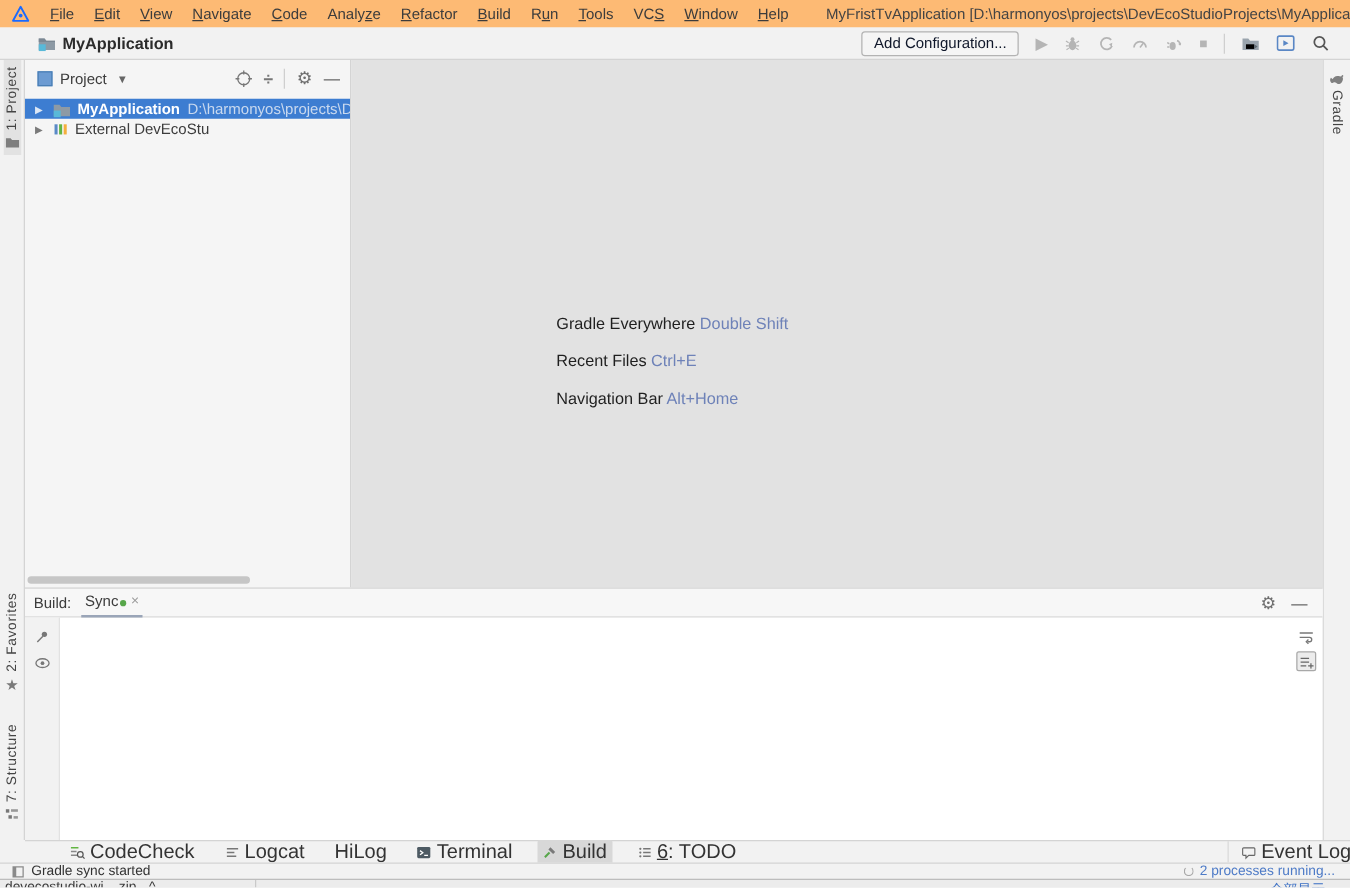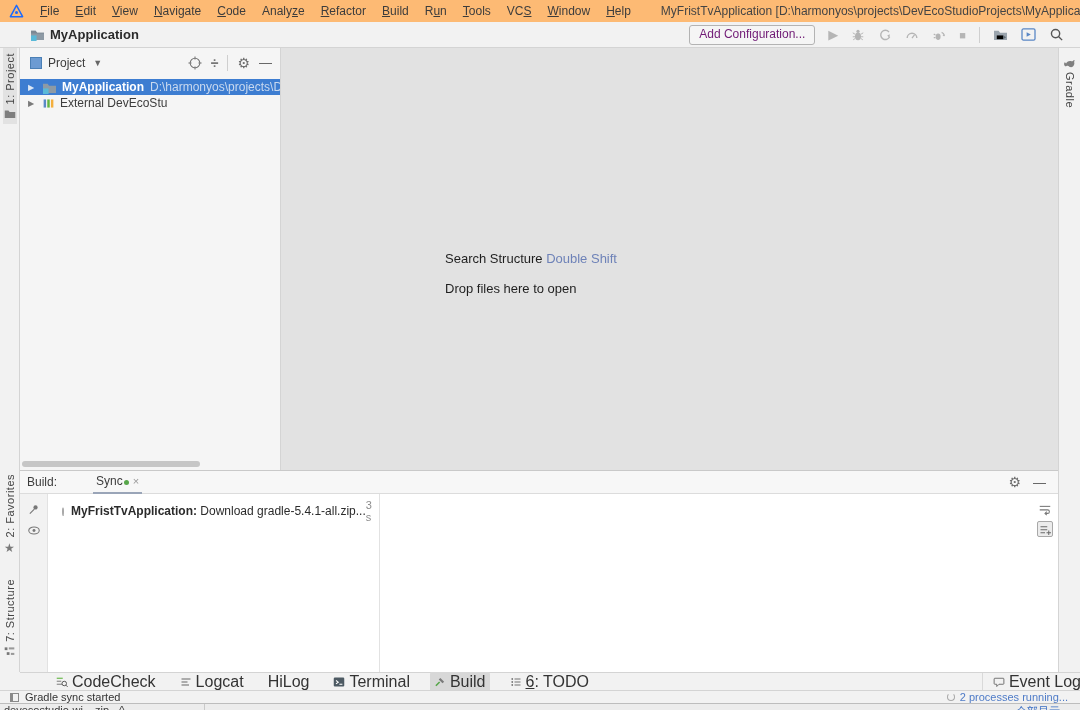--- a/index.html
+++ b/index.html
@@ -18,21 +18,21 @@
   .menu-item { padding:0 8px; line-height:22px; color:#3c3c3c; cursor:default; }
   .menu-item u { text-decoration:underline; }
   #win-title { margin-left:22px; color:#444; white-space:nowrap; }
 
   
   #toolbar { position:absolute; left:0; top:22px; width:1080px; height:26px;
     display:flex; align-items:center; background:#f2f2f2; border-bottom:1px solid #d4d4d4; }
   #breadcrumb { display:flex; align-items:center; gap:5px; margin-left:30px; font-weight:bold; font-size:13px; color:#2b2b2b; }
   #toolbar-right { margin-left:auto; display:flex; align-items:center; gap:13px; margin-right:16px; }
   #add-config-btn { border:1px solid #b3b3b3; border-radius:3px; background:#f5f5f5;
-    padding:2px 9px 3px; font-size:12px; color:#701a75; line-height:13px; }
+    padding:2px 9px 3px; font-size:12px; color:#0f172a; line-height:13px; }
   .tb-sep { width:1px; height:16px; background:#cfcfcf; }
   .glyph-disabled { color:#b5b5b5; font-size:12px; }
 
   
   .stripe { position:absolute; top:48px; height:624px; background:#f2f2f2; display:flex; flex-direction:column; align-items:center; }
   #stripe-left { left:0; width:20px; border-right:1px solid #d4d4d4; }
   #stripe-right { right:0; width:22px; border-left:1px solid #d4d4d4; }
   .vtext-up { writing-mode:vertical-rl; transform:rotate(180deg); font-size:11px; color:#444; letter-spacing:.5px; }
   .vtext-down { writing-mode:vertical-rl; font-size:11px; color:#444; letter-spacing:.5px; }
   .stripe-btn { display:flex; flex-direction:column; align-items:center; gap:4px; padding:5px 1px; }
@@ -64,21 +64,21 @@
   #editor { position:absolute; left:281px; top:48px; width:777px; height:422px; background:#e2e2e2; }
   #shortcuts { position:absolute; left:164px; top:196px; }
   .shortcut-line { height:30px; line-height:30px; font-size:13px; color:#1f1f1f; white-space:nowrap; }
   .shortcut-keys { color:#6e82b8; }
 
   
   #build-panel { position:absolute; left:20px; top:470px; width:1038px; height:202px;
     background:#ffffff; border-top:1px solid #c9c9c9; }
   #build-header { height:23px; background:#f7f7f7; border-bottom:1px solid #dcdcdc;
     display:flex; align-items:center; padding:0 12px 0 7px; }
-  #build-tab { margin-left:36px; position:relative; padding:3px 3px 4px; border-bottom:2px solid #9aa5b8;
+  #build-tab { margin-left:8px; position:relative; padding:3px 3px 4px; border-bottom:2px solid #9aa5b8;
     display:flex; align-items:center; }
   #sync-dot { width:5px; height:5px; border-radius:50%; background:#57a64a; margin:4px 0 0 1px; }
   #build-tab-close { margin-left:4px; color:#9a9a9a; font-size:11px; }
   #build-header-actions { margin-left:auto; display:flex; align-items:center; gap:12px; }
   #build-body { display:flex; height:178px; }
   #build-gutter { width:28px; background:#f2f2f2; border-right:1px solid #e2e2e2;
     display:flex; flex-direction:column; align-items:center; padding-top:9px; gap:9px; }
   #build-tree { width:332px; border-right:1px solid #e2e2e2; padding-top:3px; }
   #build-row { display:flex; align-items:center; padding:2px 8px 2px 14px; }
   .spinner { width:9px; height:9px; border:1.5px solid #a8a8a8; border-top-color:transparent; border-radius:50%; }
@@ -280,22 +280,23 @@
           </svg>
         </span>
         <span class="tree-label">External DevEcoStu</span>
       </div>
     </div>
   <div id="hscrollbar"></div>
 </div>
 
 <div id="editor">
   <div id="shortcuts">
-      <div class="shortcut-line"><span>Search Structure </span><span class="shortcut-keys">Double Shift</span></div>
-      <div class="shortcut-line"><span>Drop files here to open</span></div>
+      <div class="shortcut-line"><span>Gradle Everywhere </span><span class="shortcut-keys">Double Shift</span></div>
+      <div class="shortcut-line"><span>Recent Files </span><span class="shortcut-keys">Ctrl+E</span></div>
+      <div class="shortcut-line"><span>Navigation Bar </span><span class="shortcut-keys">Alt+Home</span></div>
     </div>
 </div>
 
 <div id="stripe-right" class="stripe">
   <div class="stripe-btn" style="margin-top:4px;">
     <span class="ico">
       <svg width="13" height="11" viewBox="0 0 16 13">
           <path d="M13.5 5.5c1 1.5.5 4-1 5.5-1 1-2.5 1.5-4 1-1-.4-1.5-1.5-2.8-1.5S3.5 11.8 2.5 11c-1.4-1.2-1.6-3.4-.4-4.8 0 0 1 .6 1.7 1.4.9-1.5 2.3-3.1 4.7-3.1 2 0 3 .6 3.7.3.5-.2.7-1.3 1.3-1.3.8 0 1.5 1.3 0 2z" fill="#808080"></path>
         </svg>
     </span>
@@ -323,28 +324,20 @@
             <circle cx="10.5" cy="5.5" r="2.6" fill="#777"></circle>
             <line x1="9" y1="7.5" x2="3.5" y2="13" stroke="#777" stroke-width="1.4"></line>
           </svg>
       </span>
       <span class="ico">
         <svg width="14" height="11" viewBox="0 0 16 12">
             <ellipse cx="8" cy="6" rx="6" ry="4" fill="none" stroke="#777" stroke-width="1.2"></ellipse>
             <circle cx="8" cy="6" r="1.7" fill="#777"></circle>
           </svg>
       </span>
-    </div>
-    <div id="build-tree">
-      <div id="build-row">
-        <span class="spinner"></span>
-        <span id="build-row-name">MyFristTvApplication:</span>
-        <span id="build-row-text"> Download gradle-5.4.1-all.zip...</span>
-        <span id="build-row-time">3 s</span>
-      </div>
     </div>
     <div id="build-console"></div>
     <div id="build-right-icons">
       <span class="ico">
         <svg width="14" height="14" viewBox="0 0 16 16">
             <line x1="2" y1="5" x2="14" y2="5" stroke="#777" stroke-width="1.2"></line>
             <path d="M2 9h9a2 2 0 0 1 0 4H9" fill="none" stroke="#777" stroke-width="1.2"></path>
             <path d="M10 11l-2 2 2 2" fill="none" stroke="#777" stroke-width="1.2"></path>
           </svg>
       </span>

